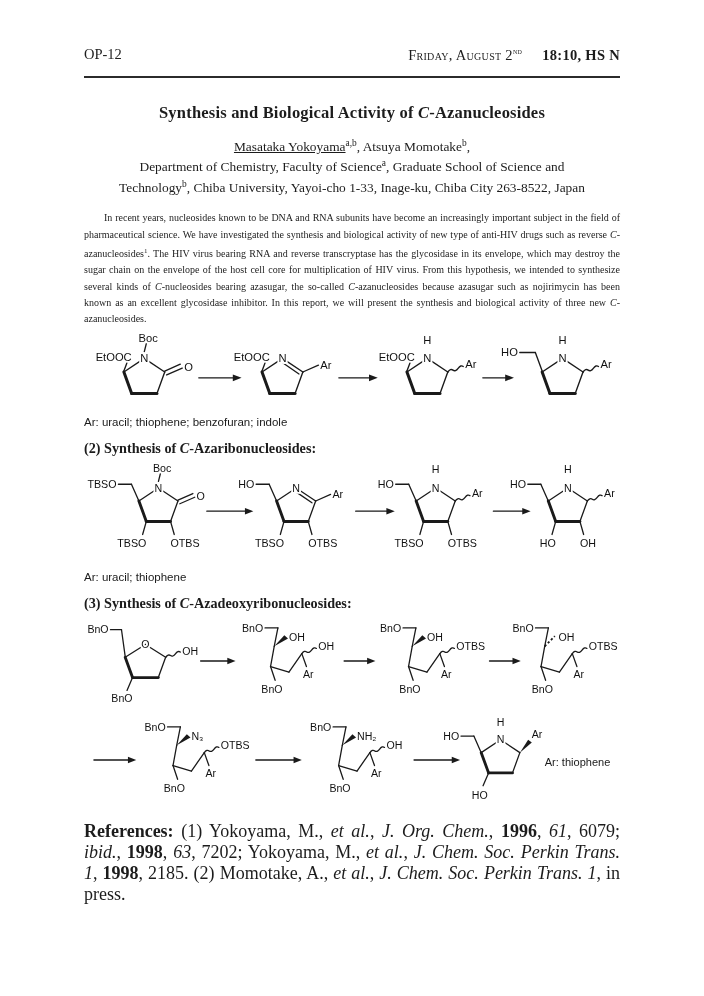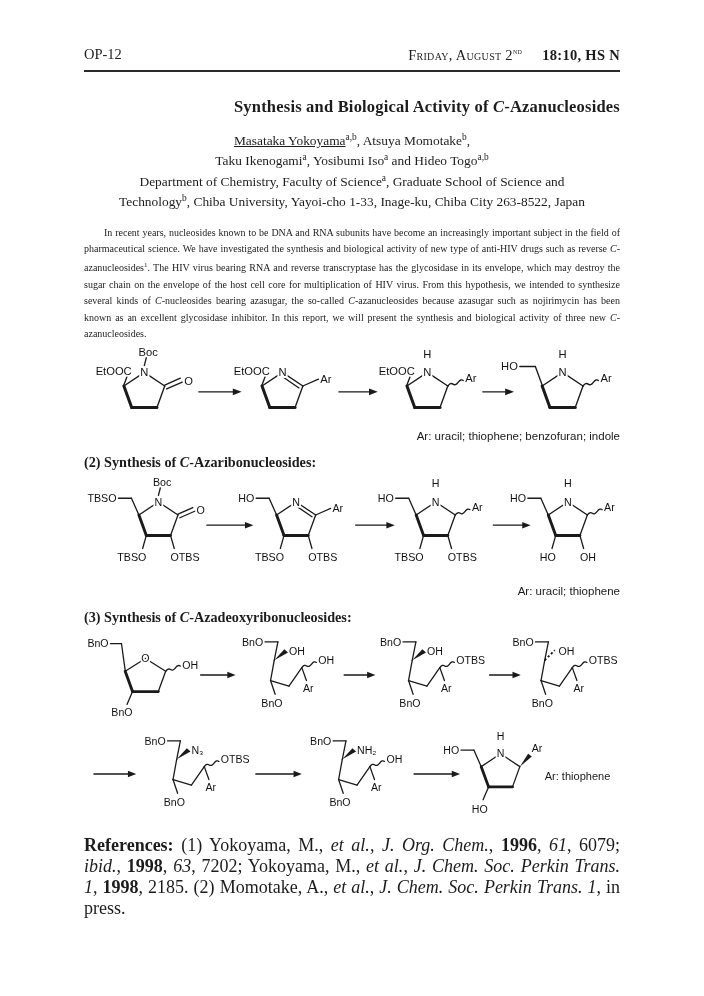--- a/index.html
+++ b/index.html
@@ -1,30 +1,30 @@
 <!DOCTYPE html>
 <html><head>
 <meta charset="utf-8">
 <style>
   html,body{margin:0;padding:0;background:#ffffff;}
   body{width:704px;height:996px;font-family:"Liberation Serif",serif;color:#1c1c1c;}
   .page{padding:46px 84px 0 84px;}
   .hdr{display:flex;justify-content:space-between;align-items:center;
-       border-bottom:2.2px solid #2b2b2b;padding-bottom:6px;font-size:14.5px;}
+       border-bottom:2.2px solid #2b2b2b;padding-bottom:12px;font-size:14.5px;}
   .hdr-right{font-variant:small-caps;letter-spacing:.3px;}
   .hsup{font-size:8.5px;vertical-align:super;font-variant:small-caps;}
   .hdr-time{margin-left:20px;font-weight:bold;}
-  .title{text-align:right;font-weight:bold;font-size:16.5px;margin-top:25px;letter-spacing:.2px;}
+  .title{text-align:center;font-weight:bold;font-size:16.5px;margin-top:25px;letter-spacing:.2px;}
   .authors{text-align:center;font-size:13.4px;margin-top:12px;line-height:17px;}
   .uline{text-decoration:underline;}
   sup{font-size:.7em;}
   .abstract{margin:14px 0 0 0;font-size:10px;line-height:16.3px;text-align:justify;text-indent:20px;}
   .sec-heading{font-weight:bold;font-size:14.2px;margin-top:12px;}
   .scheme{margin-top:3px;}
-  .caption{text-align:right;font-family:"Liberation Sans",sans-serif;font-size:11.5px;color:#1a1a1a;margin-top:-1px;}
+  .caption{text-align:left;font-family:"Liberation Sans",sans-serif;font-size:11.5px;color:#1a1a1a;margin-top:-1px;}
   .refs{margin:11px 0 0 0;font-size:18px;line-height:21px;text-align:justify;}
   .refs b{font-weight:bold;}
   
   .bond{stroke:#1a1a1a;stroke-width:1.4;fill:none;stroke-linecap:round;}
   .bondb{stroke:#1a1a1a;stroke-width:3.1;fill:none;stroke-linecap:round;}
   .dash{stroke:#1a1a1a;stroke-width:2;stroke-dasharray:2.4,2.4;fill:none;}
   .wedge{fill:#1a1a1a;stroke:none;}
   .ah{fill:#1a1a1a;stroke:none;}
   text.cl{font-family:"Liberation Sans",sans-serif;font-size:11.5px;fill:#111;}
   text.halo{paint-order:stroke;stroke:#fff;stroke-width:4px;}
@@ -37,21 +37,20 @@
 
   <div class="hdr">
     <span>OP-12</span>
     <span class="hdr-right"><span>Friday, August 2</span><sup class="hsup">nd</sup><span class="hdr-time">18:10, HS N</span></span>
   </div>
 
   <div class="title"><span>Synthesis and Biological Activity of </span><i>C</i><span>-Azanucleosides</span></div>
 
   <div class="authors">
     <div><span class="uline">Masataka Yokoyama</span><sup>a,b</sup><span>, Atsuya Momotake</span><sup>b</sup><span>,</span></div>
-    <div><span>Taku Ikenogami</span><sup>a</sup><span>, Yosibumi Iso</span><sup>a</sup><span> and Hideo Togo</span><sup>a,b</sup></div>
     <div><span>Department of Chemistry, Faculty of Science</span><sup>a</sup><span>, Graduate School of Science and</span></div>
     <div><span>Technology</span><sup>b</sup><span>, Chiba University, Yayoi-cho 1-33, Inage-ku, Chiba City 263-8522, Japan</span></div>
   </div>
 
   <p class="abstract"><span>In recent years, nucleosides known to be DNA and RNA subunits have become an increasingly important subject in the field of pharmaceutical science.  We have investigated the synthesis and biological activity of new type of anti-HIV drugs such as reverse </span><i>C</i><span>-azanucleosides</span><sup>1</sup><span>.  The HIV virus bearing RNA and reverse transcryptase has the glycosidase in its envelope, which may destroy the sugar chain on the envelope of the host cell core for multiplication of HIV virus.  From this hypothesis, we intended to synthesize several kinds of </span><i>C</i><span>-nucleosides bearing azasugar, the so-called </span><i>C</i><span>-azanucleosides because azasugar such as nojirimycin has been known as an excellent glycosidase inhibitor.  In this report, we will present the synthesis and biological activity of three new </span><i>C</i><span>-azanucleosides.</span></p>
 
 
   <div class="scheme">
   <svg width="535" height="82" viewBox="0 0 550 84">
 

